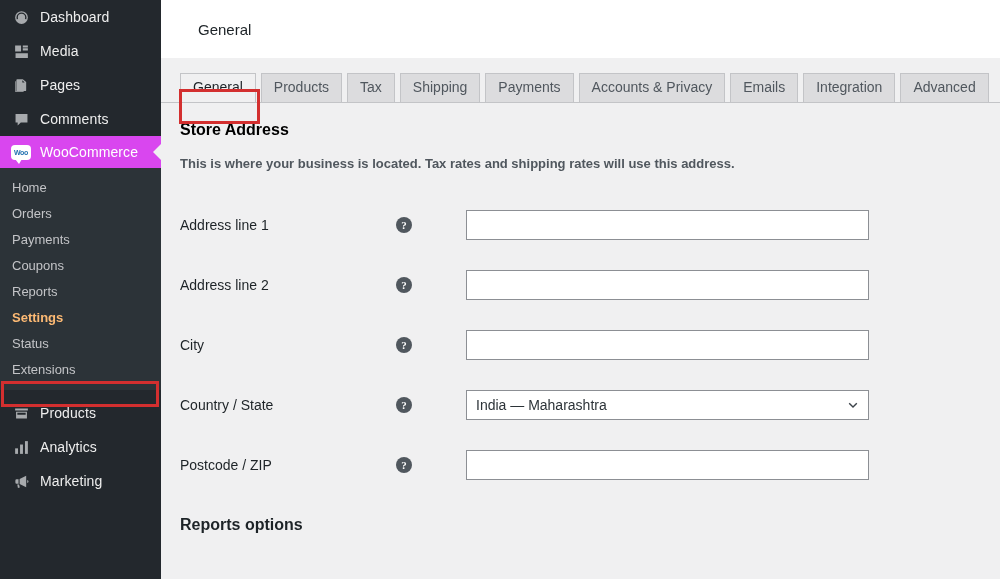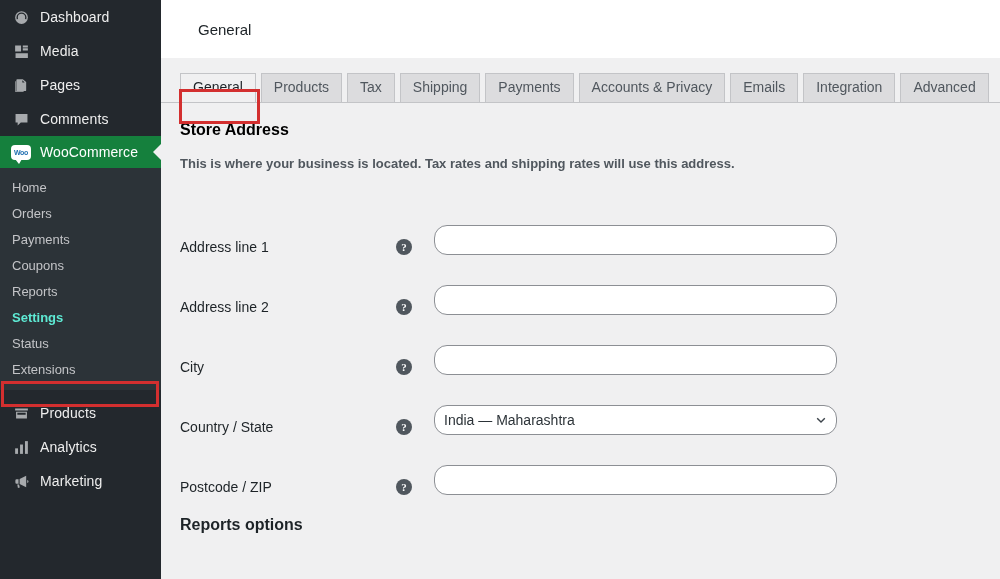--- a/index.html
+++ b/index.html
@@ -25,21 +25,21 @@
   .nav-item .ico {
     width: 20px; height: 20px; flex: 0 0 20px;
     margin-right: 9px;
     display: flex; align-items: center; justify-content: center;
     color: #a7aaad;
   }
   .nav-item .ico svg { display: block; }
   .nav-label { font-size: 14px; letter-spacing: .1px; }
 
   .nav-item.woo {
-    background: #15803d; color: #fff;
+    background: #d946ef; color: #fff;
     position: relative; height: 32px;
   }
   .nav-item.woo .ico { color: #fff; }
   .nav-item.woo .nav-label { color: #fff; }
   .woo-arrow {
     position: absolute; right: -1px; top: 50%;
     transform: translateY(-50%);
     width: 0; height: 0;
     border-top: 9px solid transparent;
     border-bottom: 9px solid transparent;
@@ -62,21 +62,21 @@
     border-right: 3px solid transparent;
     border-top: 5px solid #fff;
   }
 
   #submenu { background: #2c3338; padding: 6px 0 8px 0; }
   .sub-item {
     height: 26px; display: flex; align-items: center;
     padding-left: 12px; font-size: 13px; color: #c3c4c7;
   }
   .sub-item.current {
-    color: #5eead4; font-weight: bold;
+    color: #fdba74; font-weight: bold;
   }
   .hl-red-box {
     position: absolute;
     border: 3px solid #d32f2f;
     pointer-events: none;
   }
   #settings-hl { left: 1px; top: 381px; width: 158px; height: 26px; }
 
   .sidebar-sep { height: 6px; }
 
@@ -123,41 +123,41 @@
   #section { padding: 18px 0 0 19px; }
   .section-title {
     font-size: 16px; font-weight: bold; color: #000000;
     margin-bottom: 17px;
   }
   .section-desc {
     font-size: 13px; color: #50575e; margin-bottom: 24px; font-weight: bold;
   }
 
   .form-row {
-    display: flex; align-items: flex-end; height: 60px;
+    display: flex; align-items: center; height: 60px;
   }
   .form-label {
     width: 216px; flex: 0 0 216px;
     font-size: 14px; color: #1d2327;
   }
   .help-tip {
     width: 16px; height: 16px; flex: 0 0 16px;
     border-radius: 50%; background: #50575e;
     color: #fff; font-size: 11px; font-weight: bold;
     display: flex; align-items: center; justify-content: center;
     margin-right: 22px; line-height: 1;
     font-family: "Liberation Serif", serif;
   }
   .field {
     width: 403px; height: 30px;
     background: #fff; border: 1px solid #8c8f94;
-    border-radius: 13px;
+    border-radius: 0;
     font-size: 14px; color: #2c3338;
     padding: 0 9px; line-height: 28px;
-    display: flex; align-items: center;
+    display: flex; align-items: center; margin-left: 32px;
   }
   .field.select {
     justify-content: space-between; padding-right: 9px;
   }
   .field.select .chev {
     width: 12px; height: 12px;
     display: flex; align-items: center; justify-content: center;
     color: #3c434a;
   }
   .section-title2 {

